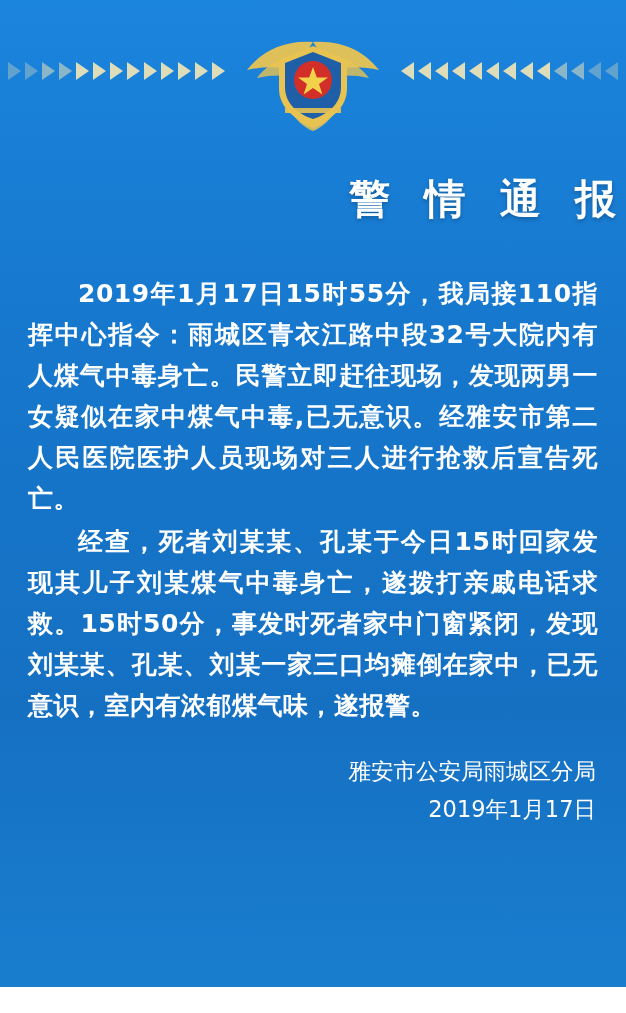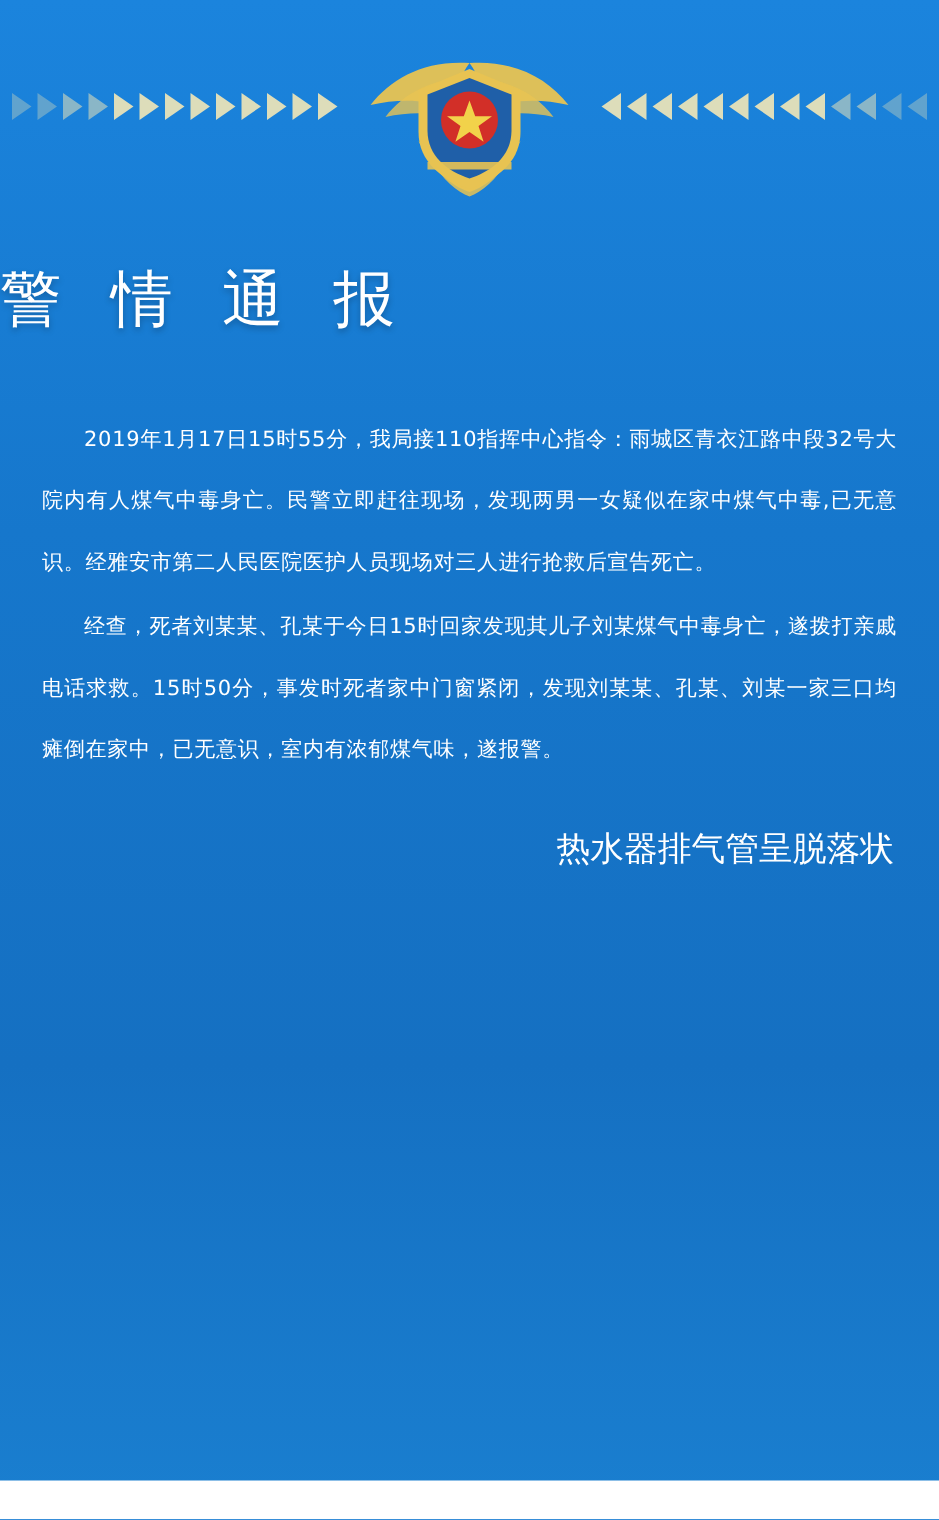--- a/index.html
+++ b/index.html
@@ -61,39 +61,40 @@
     position: absolute;
     left: 50%;
     top: 22px;
     transform: translateX(-50%);
     width: 140px;
     height: 116px;
   }
   .emblem svg { display: block; }
 
   .title {
-    text-align: left;
+    text-align: right;
     color: #ffffff;
     font-size: 41px;
     letter-spacing: 10px;
-    font-weight: 400;
+    font-weight: 700;
     margin: 22px 0 0 0;
     text-shadow: 0 2px 4px rgba(0,0,0,0.25);
     font-family: "DejaVu Sans", "Liberation Sans", sans-serif;
   }
 
   .body-text {
     margin: 46px 28px 0 28px;
     color: #ffffff;
-    font-size: 14px;
+    font-size: 25px;
     line-height: 41px;
     text-align: justify;
     text-justify: inter-ideograph;
     font-family: "DejaVu Sans", "Liberation Sans", sans-serif;
     letter-spacing: 0.5px;
+    font-weight: bold;
   }
   .body-text p {
     margin: 0 0 2px 0;
     text-indent: 2em;
   }
 
   .sign {
     margin: 26px 30px 0 0;
     color: #ffffff;
     font-size: 22.5px;
@@ -178,17 +179,18 @@
   </div>
 
   <h1 class="title">警 情 通 报</h1>
 
   <div class="body-text">
     <p>2019年1月17日15时55分，我局接110指挥中心指令：雨城区青衣江路中段32号大院内有人煤气中毒身亡。民警立即赶往现场，发现两男一女疑似在家中煤气中毒,已无意识。经雅安市第二人民医院医护人员现场对三人进行抢救后宣告死亡。</p>
     <p>经查，死者刘某某、孔某于今日15时回家发现其儿子刘某煤气中毒身亡，遂拨打亲戚电话求救。15时50分，事发时死者家中门窗紧闭，发现刘某某、孔某、刘某一家三口均瘫倒在家中，已无意识，室内有浓郁煤气味，遂报警。</p>
   </div>
 
   <div class="sign">
-    <div>热水器排气管呈脱落状</div>
+    <div>雅安市公安局雨城区分局</div>
+    <div>2019年1月17日</div>
   </div>
 
   <div class="bottom-strip"></div>
 </div>
 
 </body></html>

